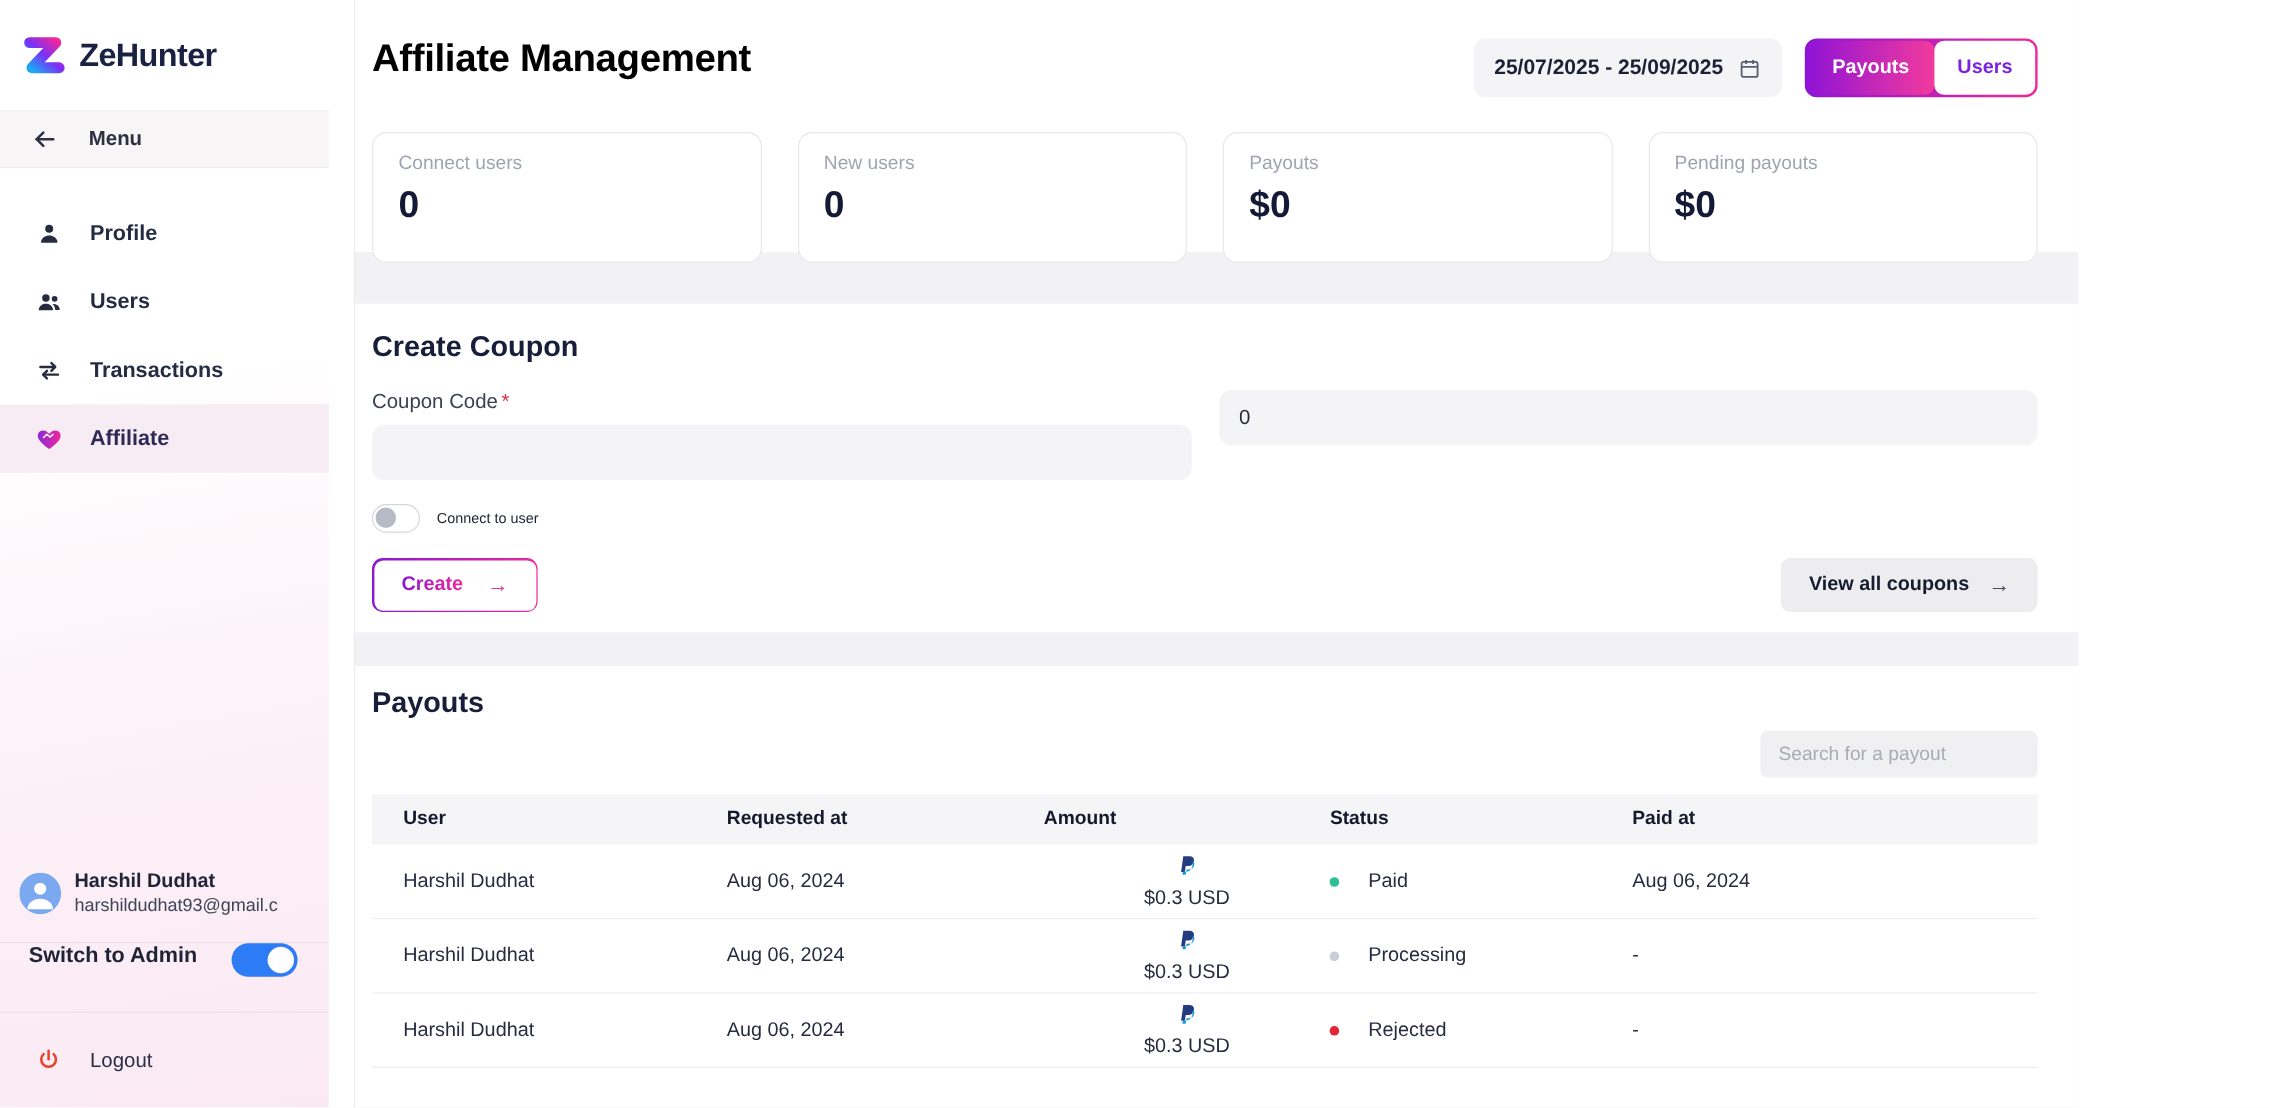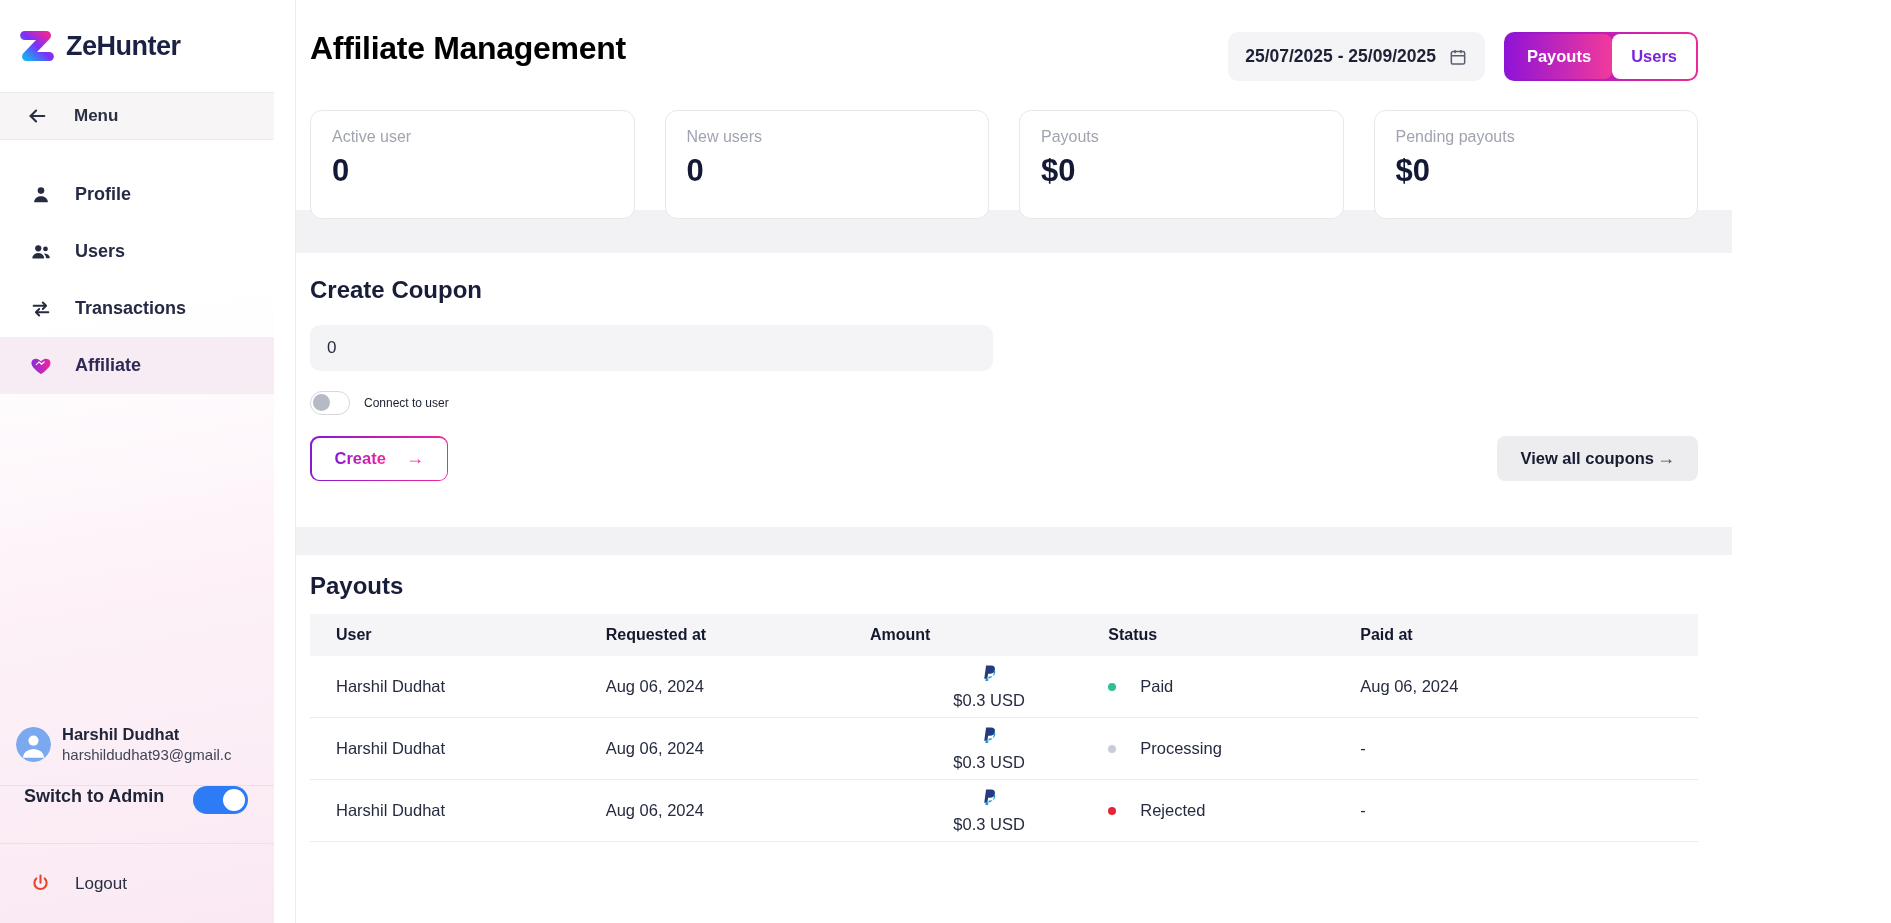--- a/index.html
+++ b/index.html
@@ -84,21 +84,21 @@
   .toggle-off .knob { position:absolute; top:2px; left:2px; width:17px; height:17px; border-radius:50%; background:#b6bac4; }
   .connect-label { font-size:12px; color:#1c2030; }
   .coupon-actions { display:flex; justify-content:space-between; margin-top:21px; }
   .btn-create-wrap { padding:1.5px; border-radius:9px; background:linear-gradient(90deg,#8a17d3,#f0269b);
     display:inline-flex; cursor:pointer; }
   .btn-create { display:flex; align-items:center; gap:20px; background:#fff; border-radius:7.5px;
     height:42px; padding:0 23px; }
   .btn-create .lbl { font-size:16.5px; font-weight:700;
     background:linear-gradient(90deg,#8a17d3,#f0269b); -webkit-background-clip:text; background-clip:text; color:transparent; }
   .btn-create .arr { font-size:18px; color:#e3339c; }
-  .btn-viewall { display:flex; align-items:center; gap:3px; background:#ededf0; border-radius:8px;
+  .btn-viewall { display:flex; align-items:center; gap:16px; background:#ededf0; border-radius:8px;
     height:45px; padding:0 23px; cursor:pointer; }
   .btn-viewall .lbl { font-size:16.5px; font-weight:700; color:#171c30; }
   .btn-viewall .arr { font-size:18px; color:#454b5c; }
 
   .sec-payouts .sec-title { padding-top:17px; }
   .search-row { display:flex; justify-content:flex-end; margin-top:9px; }
   .search-input { width:231px; height:39px; background:#f0f0f3; border:none; border-radius:6px;
     padding:0 15px; font-size:16px; color:#262b40; font-family:"Liberation Sans",sans-serif; outline:none; }
   .search-input::placeholder { color:#a8acb8; }
 
@@ -234,21 +234,21 @@
               </svg>
           </div>
           <div class="tab-group">
             <div class="tab active">Payouts</div>
             <div class="tab inactive">Users</div>
           </div>
         </div>
       </div>
       <div class="cards">
         <div class="card">
-          <div class="card-label">Active user</div>
+          <div class="card-label">Connect users</div>
           <div class="card-value">0</div>
         </div>
         <div class="card">
           <div class="card-label">New users</div>
           <div class="card-value">0</div>
         </div>
         <div class="card">
           <div class="card-label">Payouts</div>
           <div class="card-value">$0</div>
         </div>
@@ -257,20 +257,24 @@
           <div class="card-value">$0</div>
         </div>
       </div>
     </section>
 
     <div class="gap1"></div>
 
     <section class="sec sec-coupon">
       <h2 class="sec-title">Create Coupon</h2>
       <div class="form-grid">
+        <div>
+          <div class="field-label"><span>Coupon Code</span><span class="req">*</span></div>
+          <input class="text-input" type="text" value="" style="">
+        </div>
         <div>
           <input class="text-input" type="text" value="0" style="">
         </div>
       </div>
       <div class="connect-row">
         <span class="toggle-off">
             <span class="knob"></span>
           </span>
         <span class="connect-label">Connect to user</span>
       </div>
@@ -285,20 +289,23 @@
           <span class="lbl">View all coupons</span>
           <span class="arr">→</span>
         </span>
       </div>
     </section>
 
     <div class="gap2"></div>
 
     <section class="sec sec-payouts">
       <h2 class="sec-title">Payouts</h2>
+      <div class="search-row">
+        <input class="search-input" type="text" placeholder="Search for a payout" style="">
+      </div>
 
       <div class="table">
         <div class="t-row t-head">
           <span class="t-cell">User</span>
           <span class="t-cell">Requested at</span>
           <span class="t-cell">Amount</span>
           <span class="t-cell">Status</span>
           <span class="t-cell">Paid at</span>
         </div>
 

